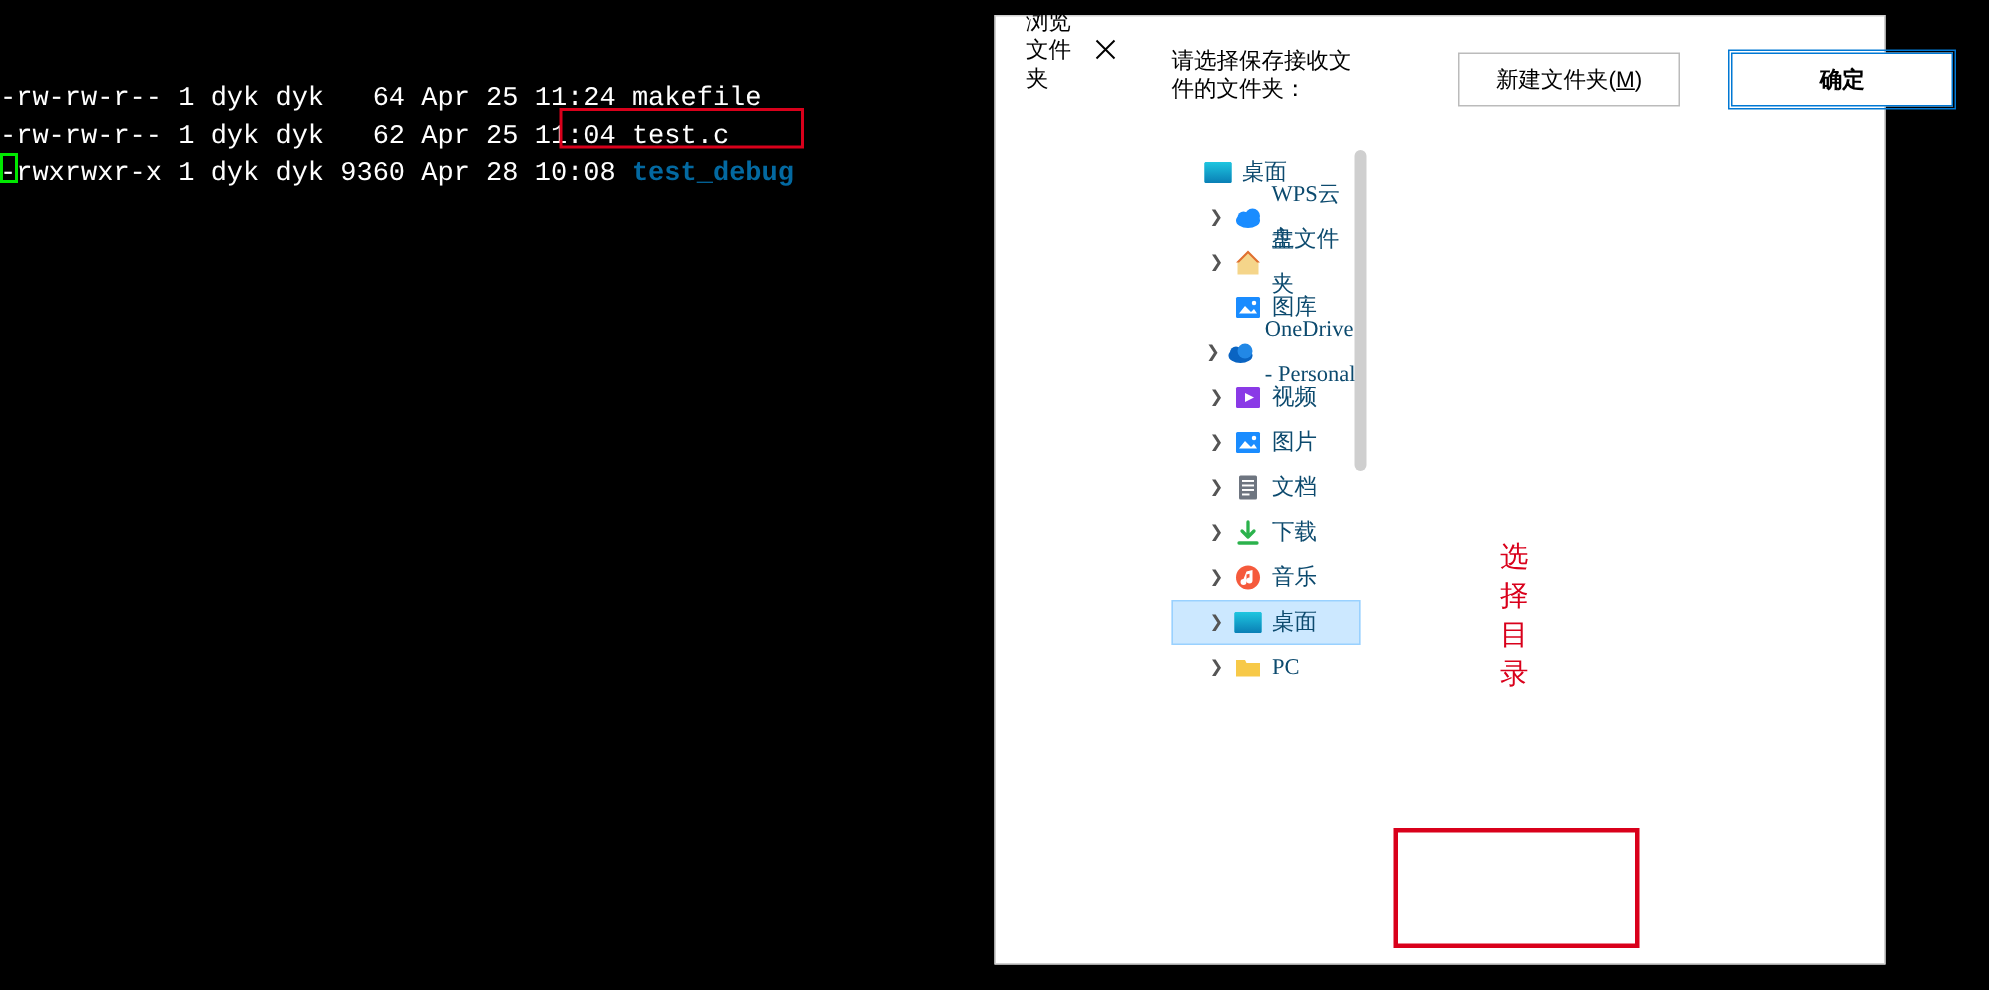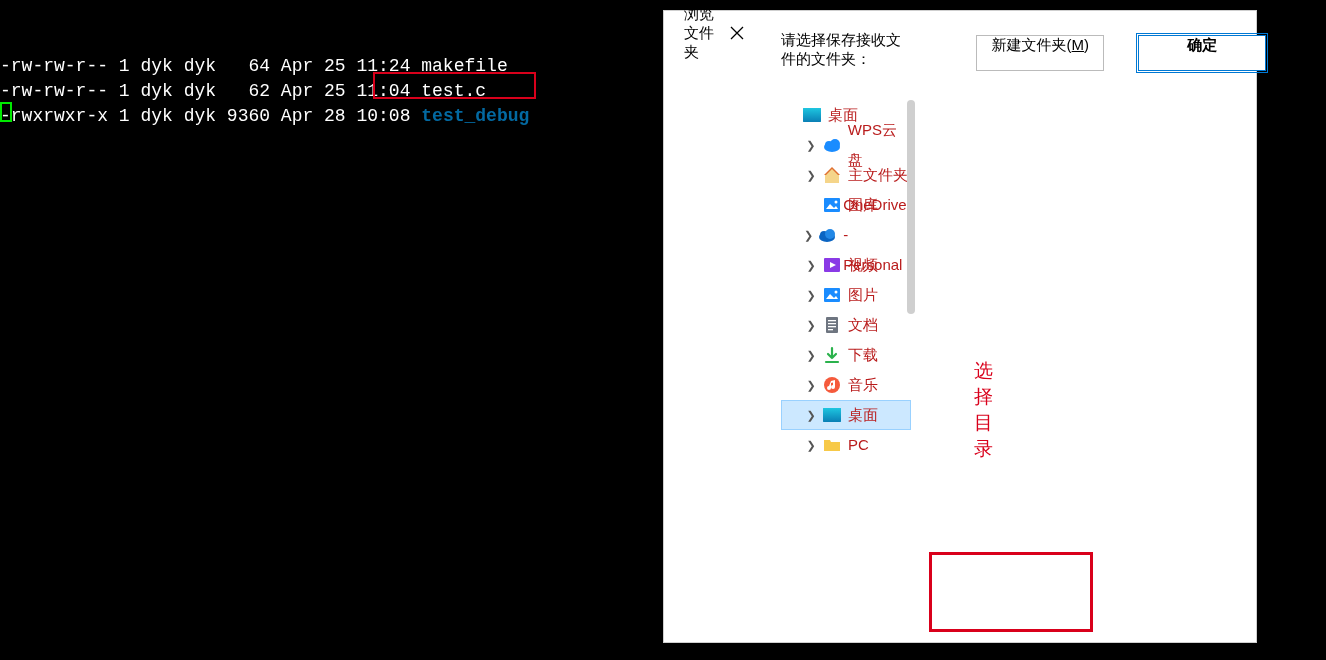--- a/index.html
+++ b/index.html
@@ -128,43 +128,43 @@
     .chevron.empty { visibility: hidden; }
     .tree-icon {
       width: 20px; height: 20px;
       margin-right: 6px;
       display: inline-flex;
       align-items: center;
       justify-content: center;
       flex-shrink: 0;
     }
     .tree-icon svg { width: 20px; height: 20px; }
-    .tree-label { color: #b91c1c; }
+    .tree-label { color: #0c4a6e; font-family: Liberation Serif, serif; }
     .indent-0 { padding-left: 2px; }
     .indent-1 { padding-left: 22px; }
     .annotation {
       position: absolute;
       color: #d9001b;
       font-size: 19px;
       top: 258px;
-      left: 192px;
+      left: 218px;
     }
     .dlg-buttons {
       display: flex;
       gap: 34px;
       justify-content: flex-end;
       padding: 24px 20px 26px 44px;
     }
     .btn {
-      width: 128px;
+      width: 148px;
       height: 36px;
       border: 1px solid #bbb;
       background: #fff;
       display: flex;
-      align-items: flex-start;
+      align-items: center;
       justify-content: center;
       font-size: 15px;
       cursor: pointer;
     }
     .btn.default {
       border: 1px solid #0078d4;
       outline: 1px solid #0078d4;
       outline-offset: 1px;
       font-weight: bold;
     }

